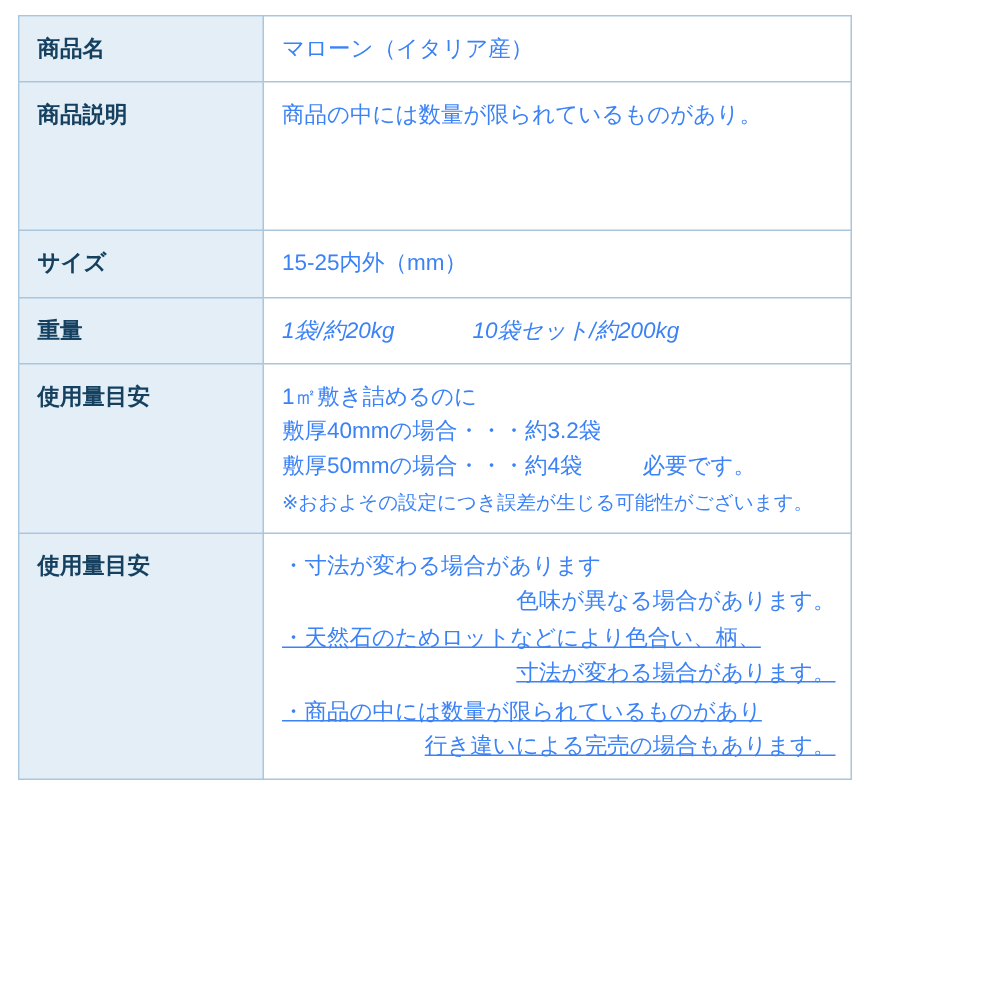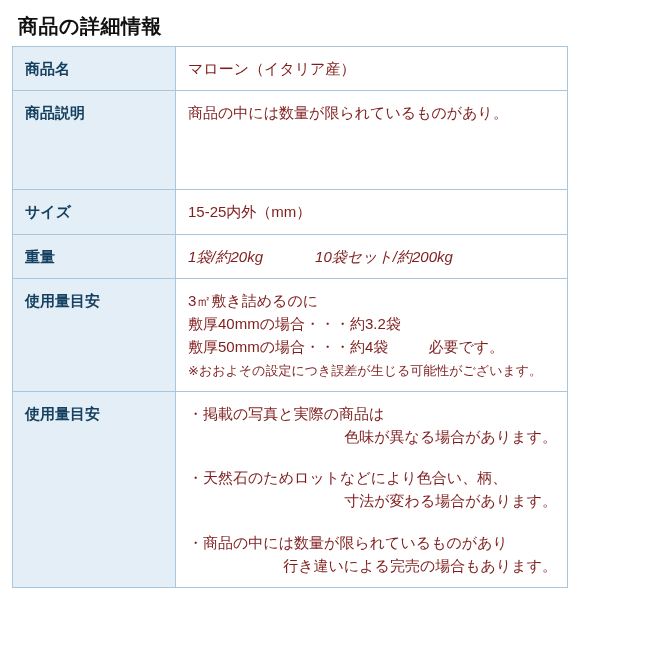--- a/index.html
+++ b/index.html
@@ -44,47 +44,46 @@
   }
   td.label {
     width: 140px;
     background: #e3eef7;
     font-weight: bold;
     color: #15405f;
     white-space: nowrap;
   }
   td.value {
     background: #ffffff;
-    color: #7f1d1d;
+    color: #3b82f6;
   }
   .row-name td { height: 20px; }
   .row-desc td.value { height: 78px; }
   .val-line { display: block; }
   .indent1 { display: block; padding-left: 1.4em; text-align: right; }
   .note-small {
     font-size: 13px;
     display: block;
     padding-top: 2px;
   }
   .weight-grid {
     display: block;
     white-space: pre;
     font-style: italic;
   }
   .gap { display: inline-block; width: 52px; }
   .gap-small { display: inline-block; width: 40px; }
   .bullet-block { display: block; }
-  .bullet-block + .bullet-block { margin-top: 18px; }
+  .bullet-block + .bullet-block { margin-top: 2px; text-decoration: underline; }
 </style>
 </head>
 <body>
 
 <div class="page">
 
-  <div class="doc-title">商品の詳細情報</div>
 
   <table class="spec">
     <tbody>
       <tr class="row-name">
         <td class="label">商品名</td>
         <td class="value">
           <span class="val-line">マローン（イタリア産）</span>
         </td>
       </tr>
 
@@ -105,32 +104,32 @@
       <tr class="row-weight">
         <td class="label">重量</td>
         <td class="value">
           <span class="weight-grid"><span>1袋/約20kg</span><span class="gap"></span><span>10袋セット/約200kg</span></span>
         </td>
       </tr>
 
       <tr class="row-usage">
         <td class="label">使用量目安</td>
         <td class="value">
-          <span class="val-line">3㎡敷き詰めるのに</span>
+          <span class="val-line">1㎡敷き詰めるのに</span>
           <span class="val-line">敷厚40mmの場合・・・約3.2袋</span>
           <span class="val-line"><span>敷厚50mmの場合・・・約4袋</span><span class="gap-small"></span><span>必要です。</span></span>
           <span class="note-small">※おおよその設定につき誤差が生じる可能性がございます。</span>
         </td>
       </tr>
 
       <tr class="row-notes">
         <td class="label">使用量目安</td>
         <td class="value">
           <span class="bullet-block">
-            <span class="val-line">・掲載の写真と実際の商品は</span>
+            <span class="val-line">・寸法が変わる場合があります</span>
             <span class="indent1">色味が異なる場合があります。</span>
           </span>
           <span class="bullet-block">
             <span class="val-line">・天然石のためロットなどにより色合い、柄、</span>
             <span class="indent1">寸法が変わる場合があります。</span>
           </span>
           <span class="bullet-block">
             <span class="val-line">・商品の中には数量が限られているものがあり</span>
             <span class="indent1">行き違いによる完売の場合もあります。</span>
           </span>

